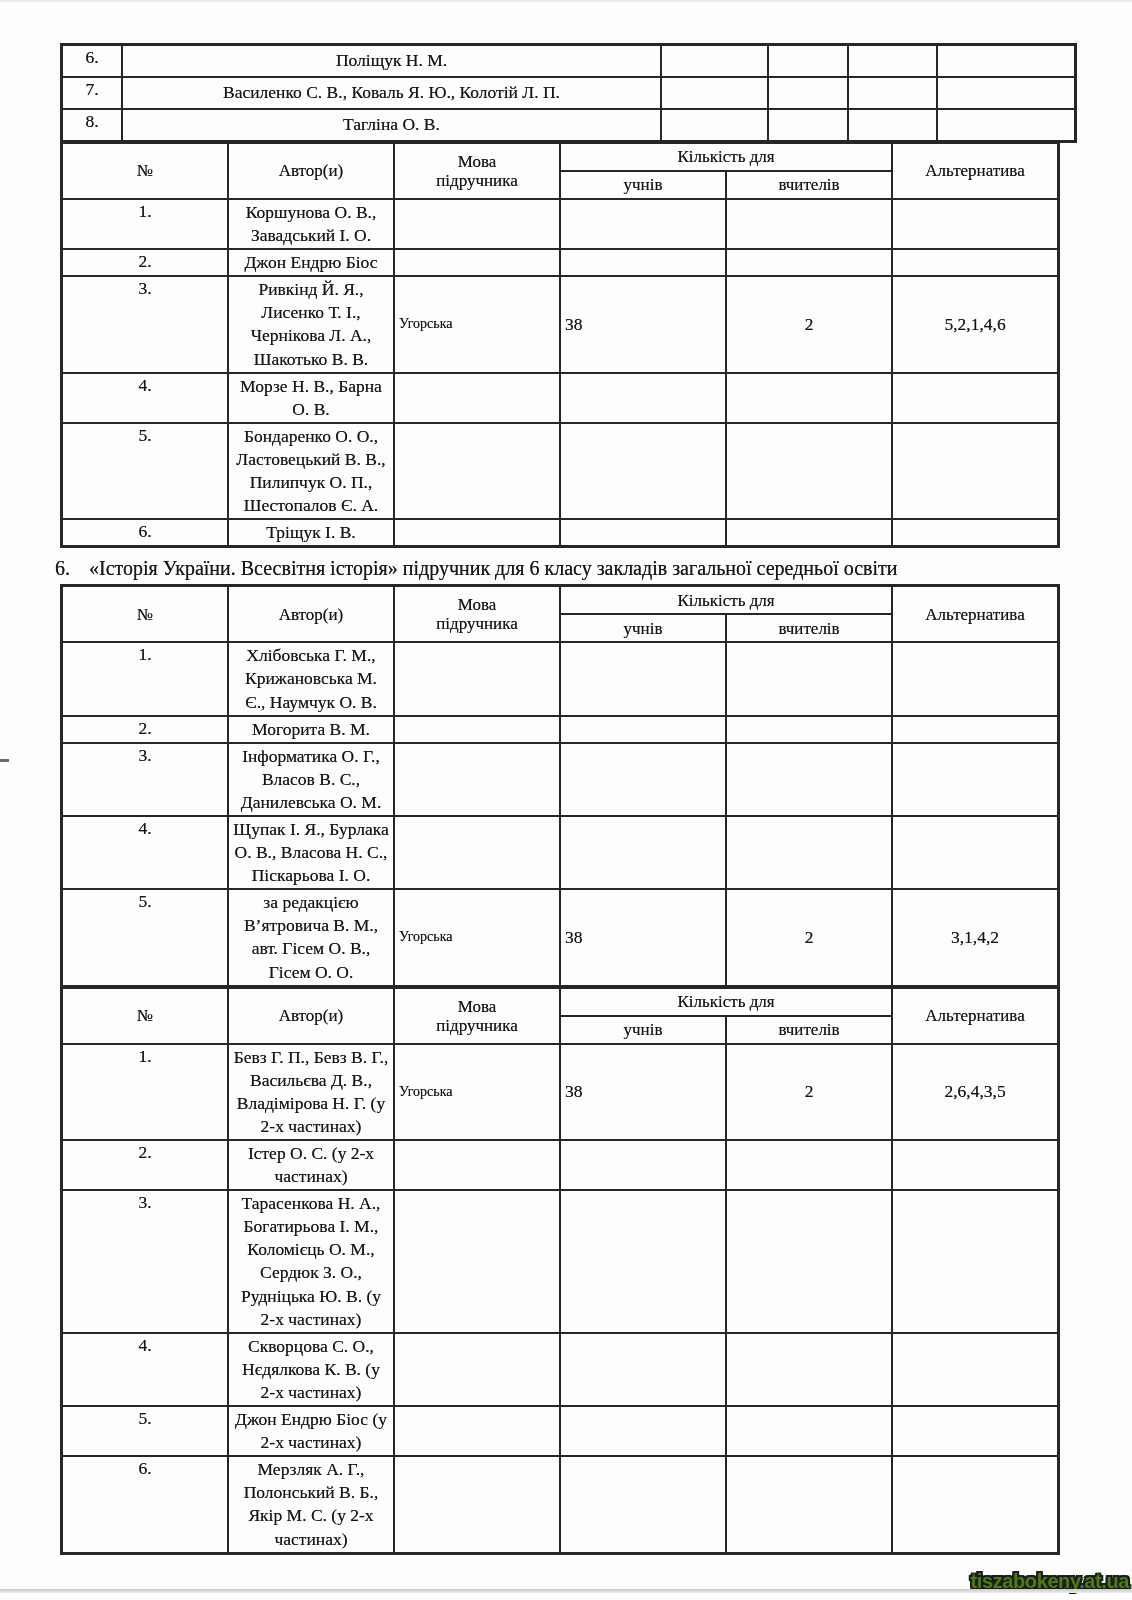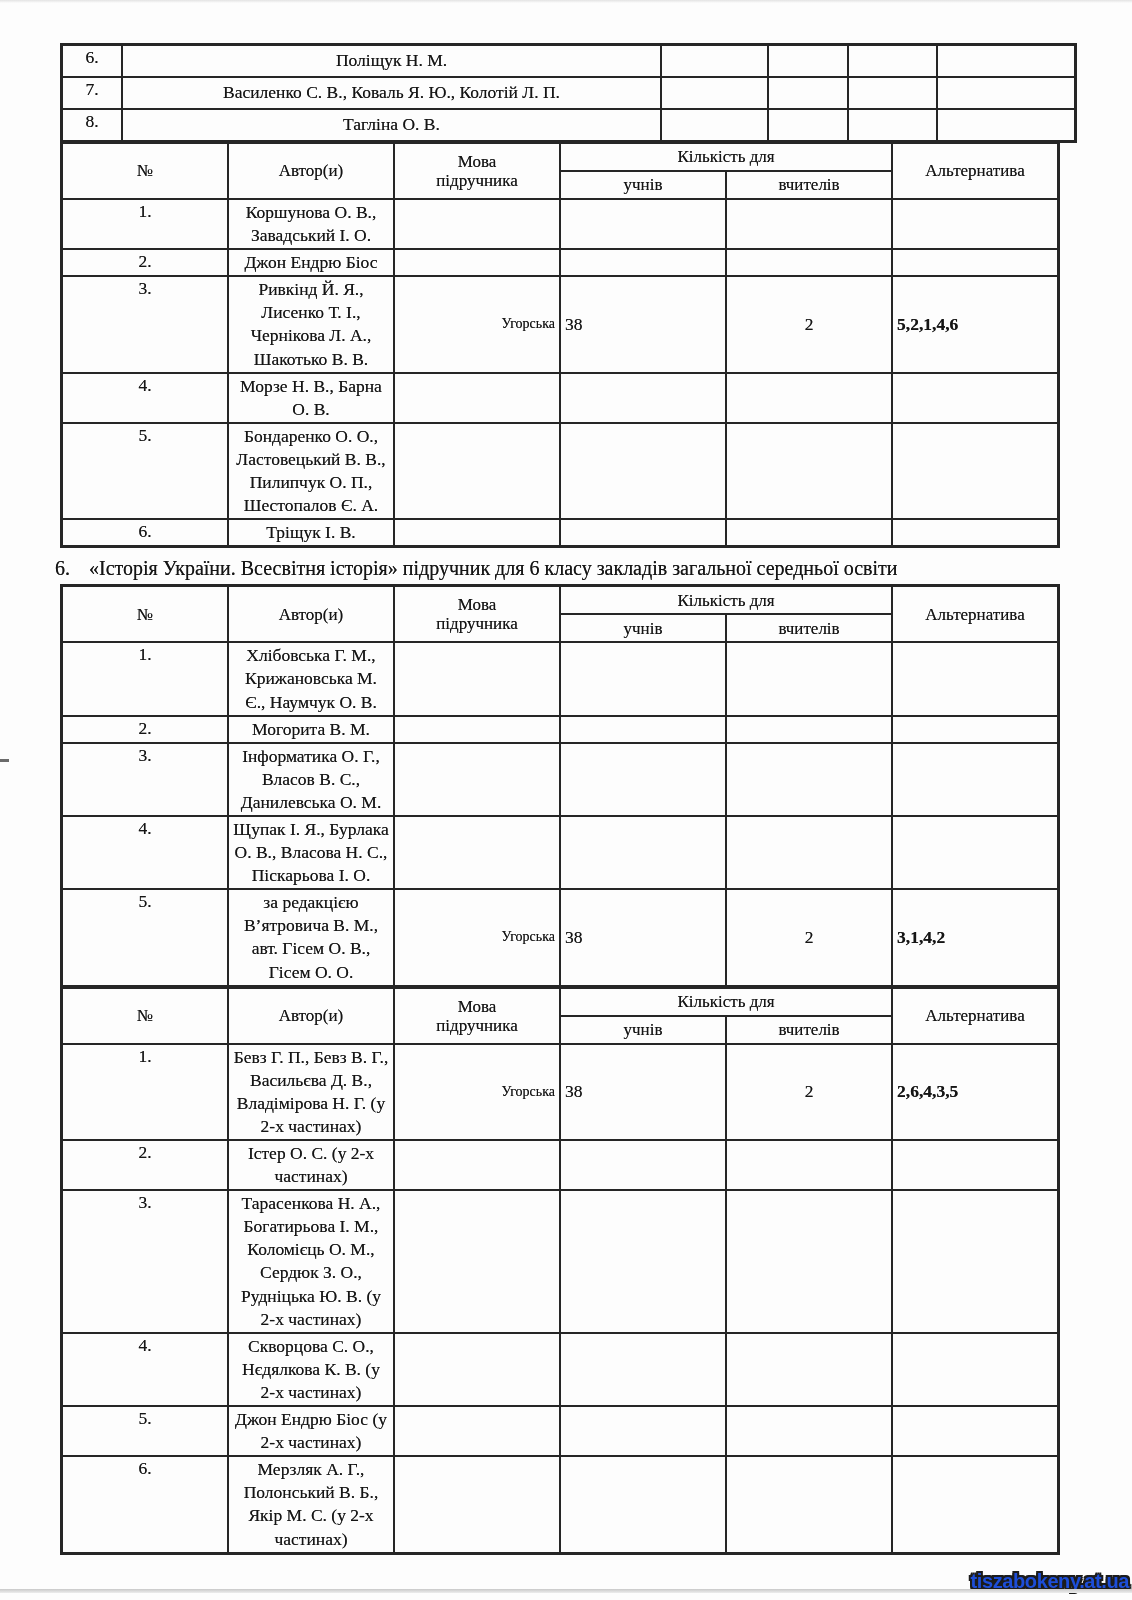--- a/index.html
+++ b/index.html
@@ -27,39 +27,39 @@
     padding:1px 4px;
     overflow:hidden;
     text-shadow:0 0 .5px rgba(10,10,10,.65);
   }
   table.books{border:1px solid #262626;outline:1px solid #262626;}
   th{font-weight:normal;text-align:center;vertical-align:middle;}
   thead th{height:24px;font-size:17px;line-height:1.12;}
   th.lang-h{white-space:pre-line;}
   td.c-num{width:50px;text-align:center;vertical-align:top;padding-top:2px;}
   td.c-auth{width:529px;text-align:center;padding-left:8px;line-height:1.32;}
-  td.c-lang{width:97px;text-align:right;font-size:14px;}
+  td.c-lang{width:97px;text-align:left;font-size:14px;}
   td.c-stud{width:70px;text-align:left;}
   td.c-teach{width:79px;text-align:center;}
-  td.c-alt{width:128px;text-align:left;padding-left:7px;font-weight:bold;}
+  td.c-alt{width:128px;text-align:center;padding-left:7px;}
   tbody td{height:23px;}
   table.toprows tbody td{height:28px;}
   
   .sec-head{
     margin:9px 0 4px -6px;
     font-size:20px;line-height:1.25;white-space:nowrap;
     text-shadow:0 0 .55px rgba(10,10,10,.75);
   }
   .sec-num{display:inline-block;min-width:24px;margin-right:10px;}
   
   .watermark{
     position:absolute;right:3px;top:1570px;
     font-family:"Liberation Sans", sans-serif;
     font-weight:bold;font-size:20px;letter-spacing:-0.4px;
-    color:#1d4ed8;
+    color:#4d7c0f;
     text-shadow:
       -2px -2px 0 #1c1c1c, 2px -2px 0 #1c1c1c,
       -2px  2px 0 #1c1c1c, 2px  2px 0 #1c1c1c,
       -2px  0   0 #1c1c1c, 2px  0   0 #1c1c1c,
        0   -2px 0 #1c1c1c, 0    2px 0 #1c1c1c;
   }
   .bottom-edge{
     position:absolute;left:0;top:1589px;width:1132px;height:4px;
     background:linear-gradient(#c9c9c9,#ededed);
   }

